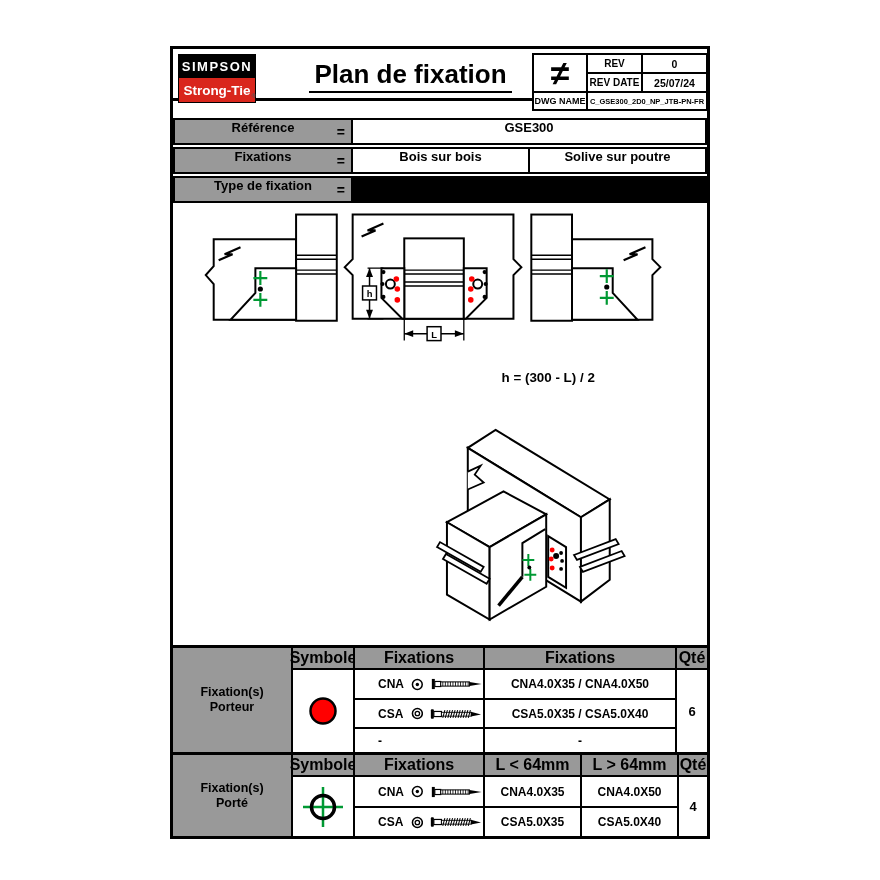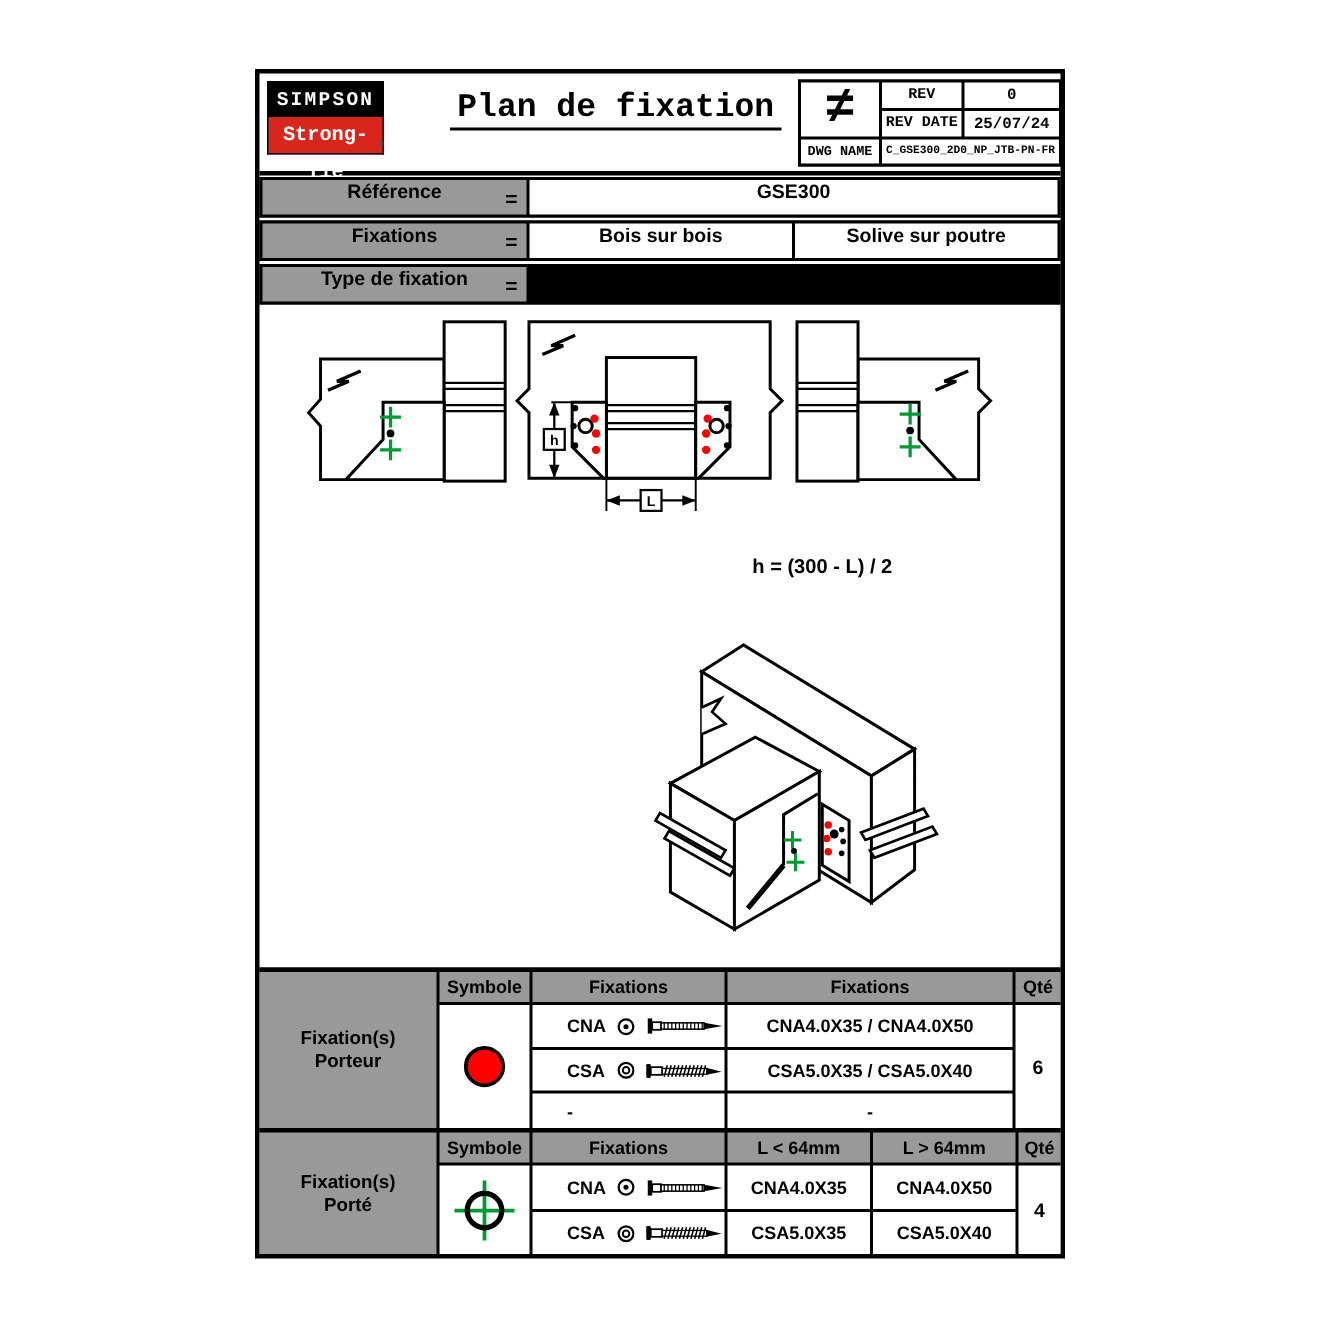--- a/index.html
+++ b/index.html
@@ -1,50 +1,50 @@
 <!DOCTYPE html>
 <html><head>
 <meta charset="utf-8">
 <style>
   html,body{margin:0;padding:0;background:#fff;}
   .page{position:relative;width:880px;height:880px;background:#ffffff;overflow:hidden;
         font-family:"Liberation Sans",sans-serif;font-weight:bold;color:#000;}
   .sheet{position:absolute;left:170px;top:46px;width:540px;height:793px;
          border:3px solid #000;box-sizing:border-box;background:#fff;}
   
-  .hdr{position:absolute;left:0;top:0;width:534px;height:68px;border-bottom:3px solid #000;box-sizing:border-box;font-family:Liberation Mono, monospace;}
+  .hdr{position:absolute;left:0;top:0;width:534px;height:52px;border-bottom:3px solid #000;box-sizing:border-box;}
   .logo{position:absolute;left:5px;top:5px;width:78px;}
   .logo-top{height:24px;background:#000;color:#fff;font-size:13px;letter-spacing:1.5px;
             text-align:center;line-height:25px;}
   .logo-bot{position:relative;height:25px;background:#d9261c;color:#fff;font-size:13.5px;
             text-align:center;line-height:25px;border:1px solid #000;border-top:none;box-sizing:border-box;}
   .logo-reg{position:absolute;right:-1px;bottom:-7px;font-size:6px;color:#555;}
   .title-wrap{position:absolute;left:85px;top:10px;width:265px;text-align:center;}
-  .title{display:inline-block;font-size:22px;border-bottom:2.5px solid #000;padding:0 5px 1px 5px;margin-left:40px;}
+  .title{display:inline-block;font-size:26px;border-bottom:2.5px solid #000;padding:0 5px 1px 5px;margin-left:40px;}
   .revblk{position:absolute;left:359px;top:4px;width:176px;height:58px;box-sizing:border-box;
           border:2px solid #000;background:#000;display:grid;
           grid-template-columns:52px 53px 1fr;grid-template-rows:17px 17px 1fr;gap:2px;}
   .revblk>div{background:#fff;display:flex;align-items:center;justify-content:center;}
   .neq-cell{grid-row:1/3;font-size:34px;line-height:34px;}
   .rev-lab{font-size:10px;}
   .rev-val{font-size:10.5px;}
   .dwg-lab{font-size:9px;}
   .dwg-val{grid-column:2/4;font-size:7.5px;letter-spacing:0;}
   
   .inforow{position:absolute;left:0;width:534px;height:27px;box-sizing:border-box;
            border:2px solid #000;background:#000;display:grid;gap:2px;}
   .inforow>div{background:#fff;display:flex;align-items:flex-start;justify-content:center;font-size:13px;}
   .inforow .lab{background:#999999;position:relative;}
   .eq{position:absolute;right:6px;top:50%;transform:translateY(-50%);font-size:14px;}
   
   .btable{position:absolute;left:0;width:534px;box-sizing:border-box;border-top:3px solid #000;
           background:#000;display:grid;gap:2px;}
   .btable>div{background:#fff;display:flex;align-items:center;justify-content:center;}
   .gy{background:#999999 !important;}
-  .hcell{font-size:12px;}
+  .hcell{font-size:16px;}
   .labcell{flex-direction:column;font-size:12.5px;line-height:15px;}
   .valcell{font-size:12px;}
   .qtycell{font-size:13px;}
   .fixcell{justify-content:flex-start !important;padding-left:23px;gap:7px;}
   .code{font-size:12px;width:30px;}
   svg{display:block;}
   .dwg-svg{position:absolute;left:0;top:147px;}
 </style>
 </head>
 <body>

